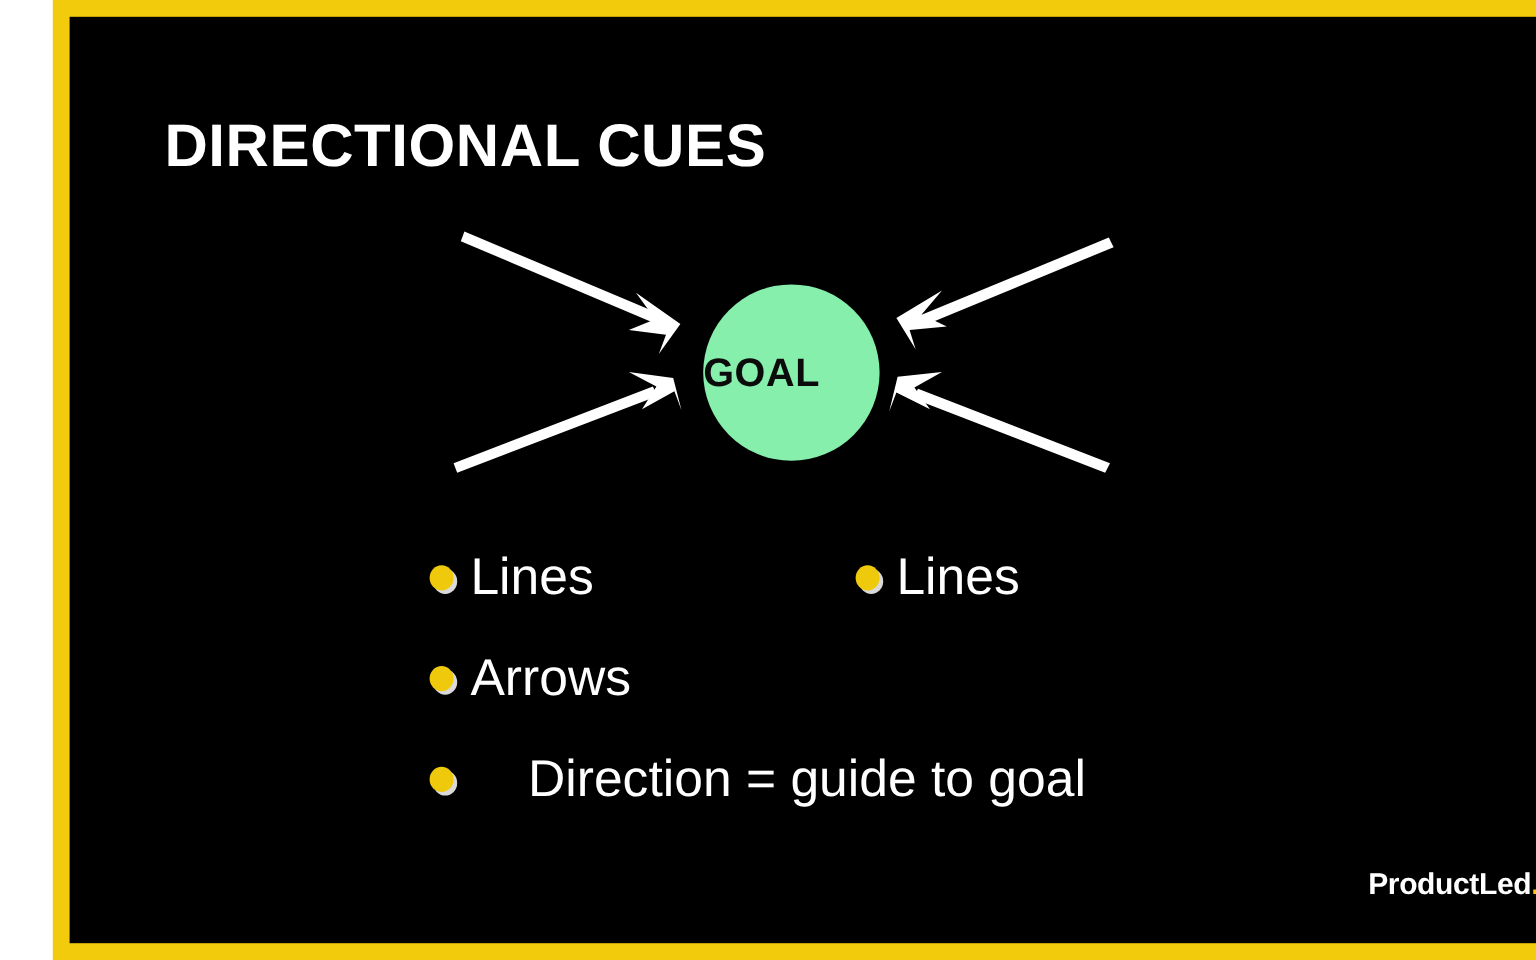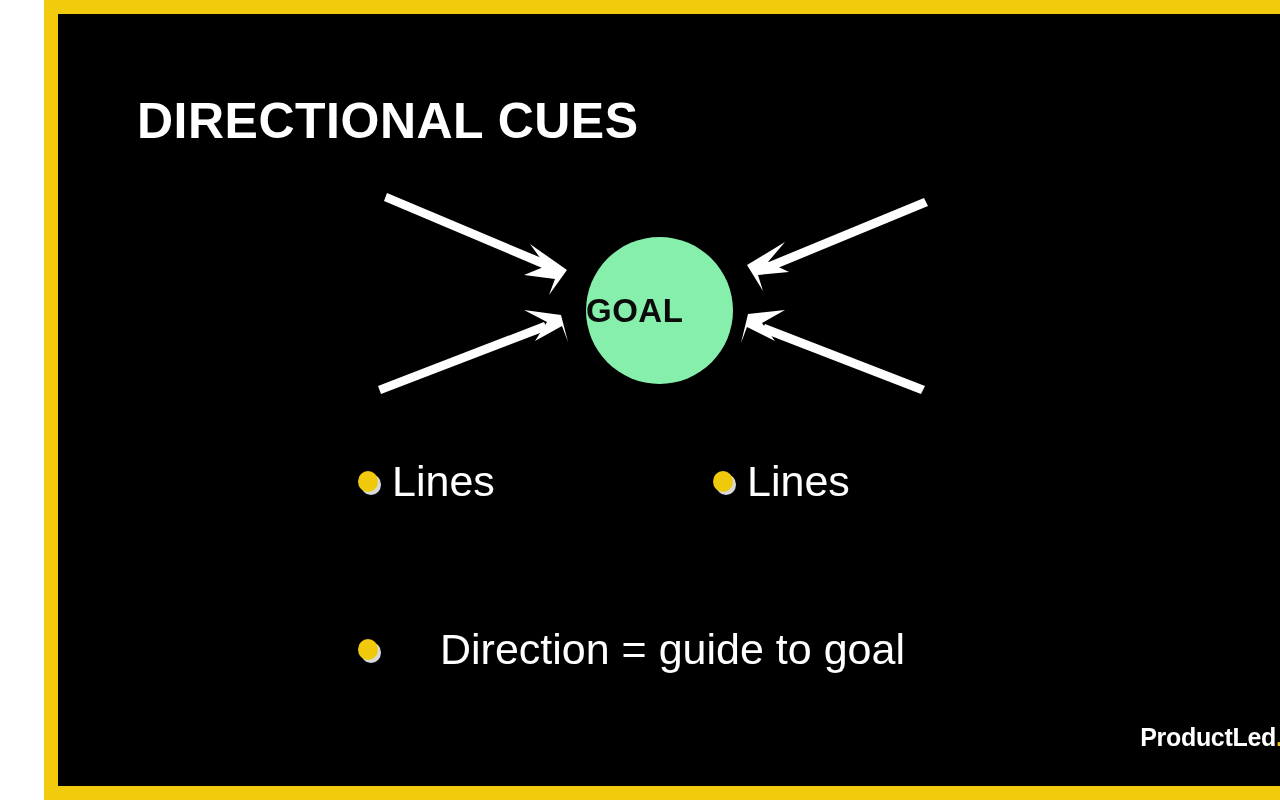--- a/index.html
+++ b/index.html
@@ -189,20 +189,24 @@
           <span class="dot"></span>
           <span class="bullet-text">Lines</span>
         </div>
         <div class="bullet-item col2">
           <span class="dot"></span>
           <span class="bullet-text">Lines</span>
         </div>
       </div>
 
       <div class="bullet-row">
+        <div class="bullet-item col1">
+          <span class="dot"></span>
+          <span class="bullet-text">Arrows</span>
+        </div>
       </div>
 
       <div class="bullet-row">
         <div class="bullet-item wide">
           <span class="dot"></span>
           <span class="bullet-text">Direction = guide to goal</span>
         </div>
       </div>
 
     </div>

